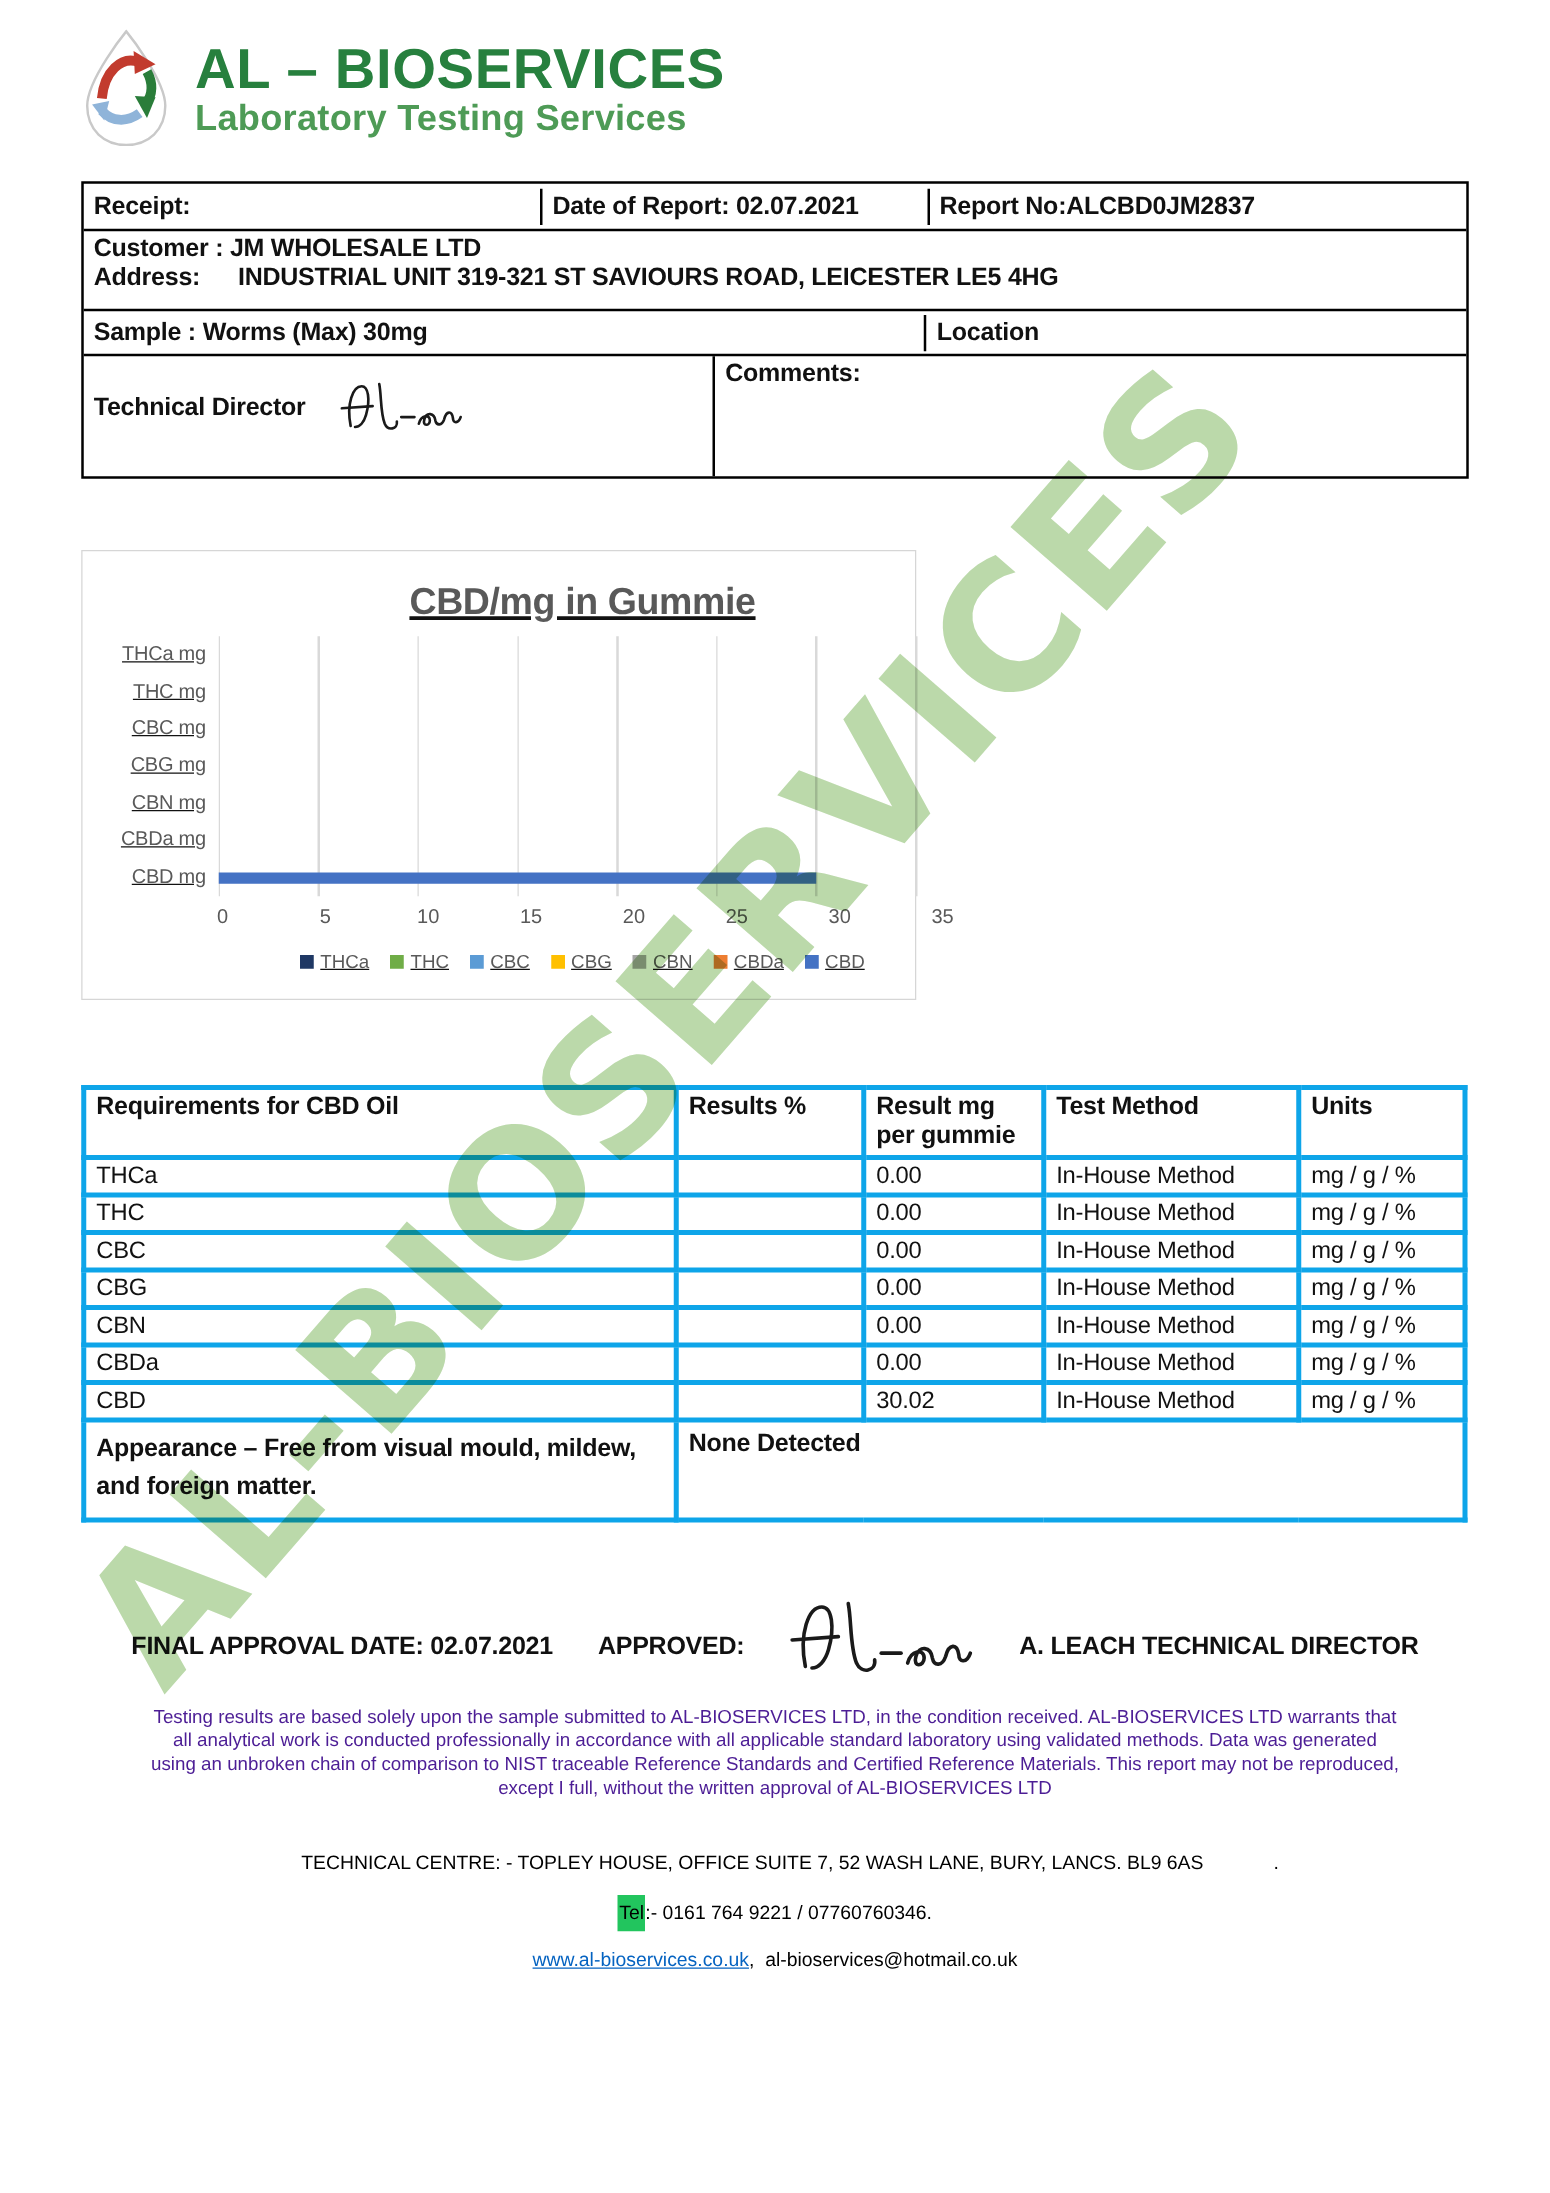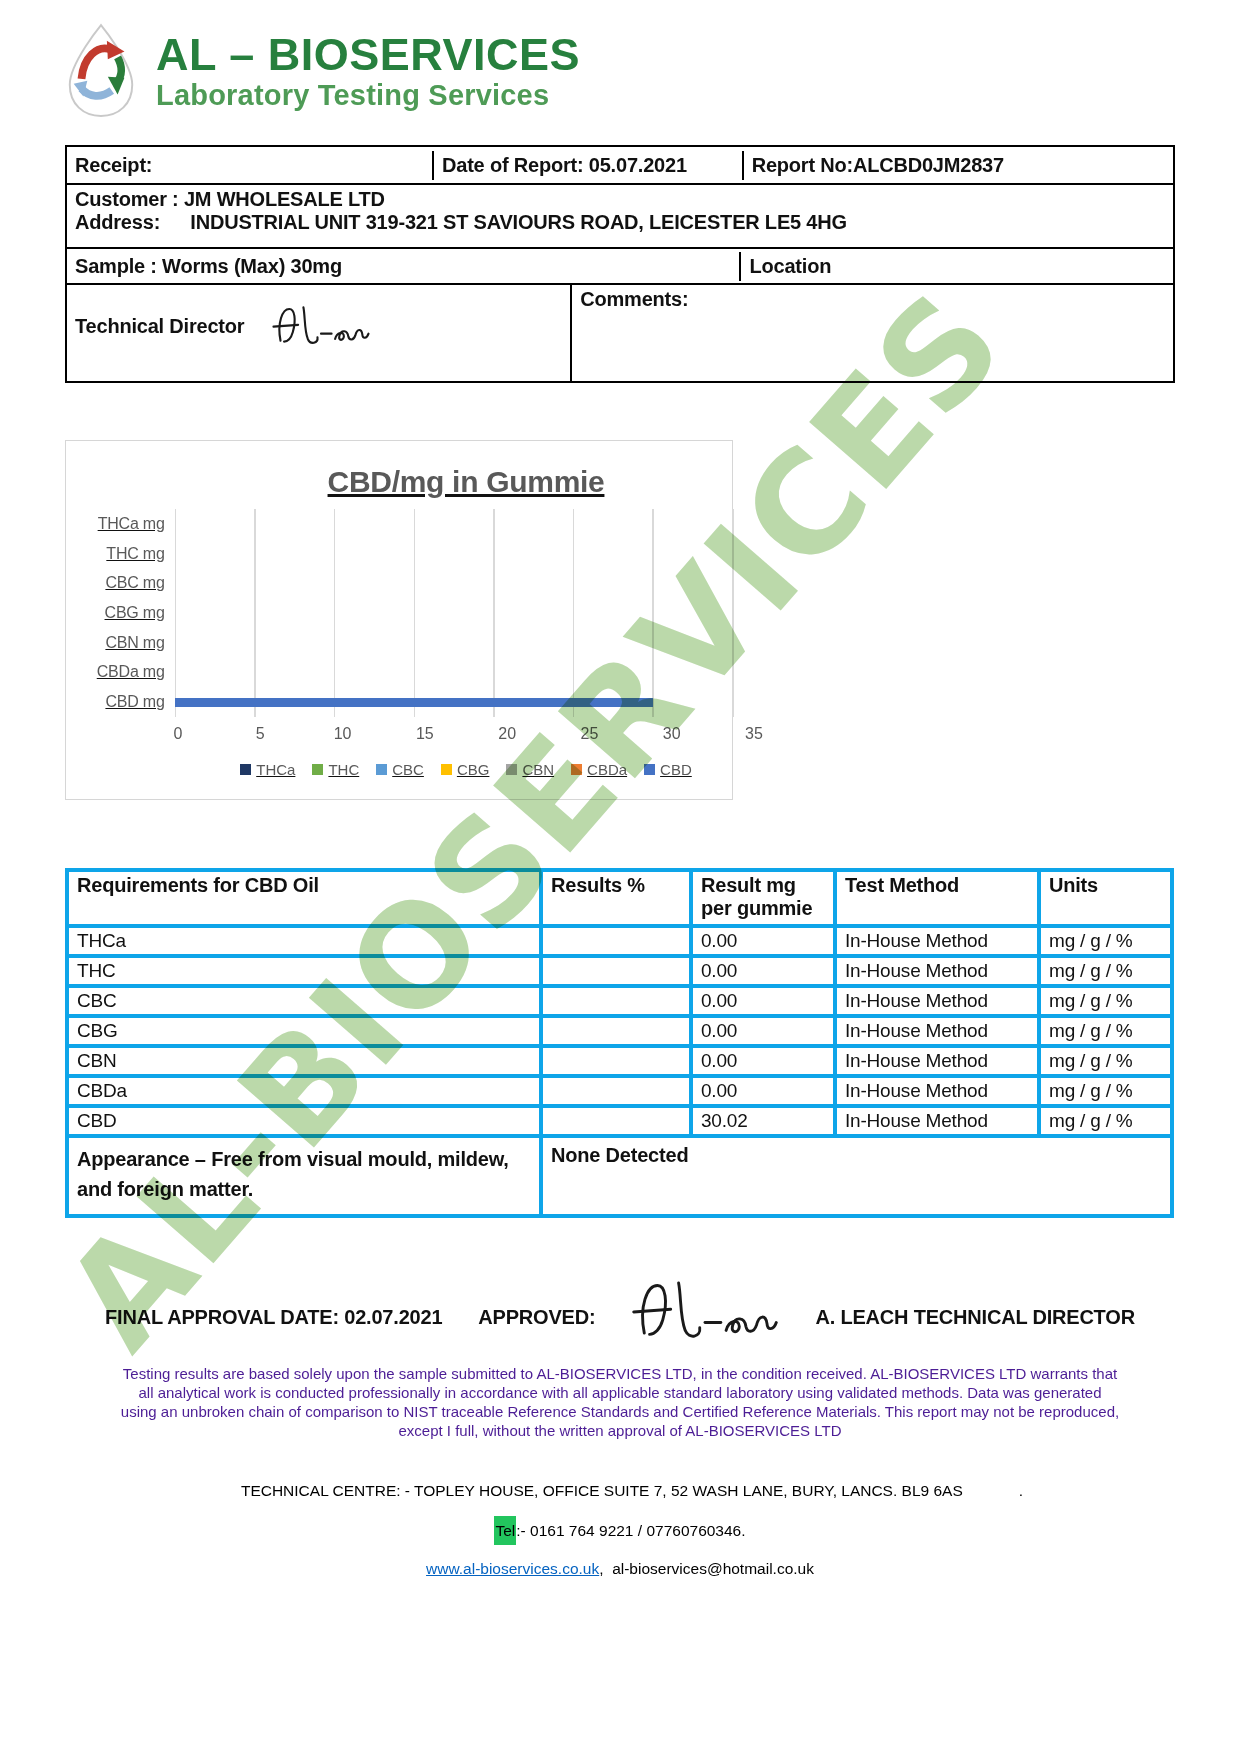--- a/index.html
+++ b/index.html
@@ -102,21 +102,21 @@
     </svg>
     <div class="brand-text">
       <div class="brand-name">AL – BIOSERVICES</div>
       <div class="brand-tag">Laboratory Testing Services</div>
     </div>
   </header>
 
   <div class="info-table">
     <div class="irow r1">
       <div class="icell">Receipt:</div>
-      <div class="icell">Date of Report: 05.07.2021</div>
+      <div class="icell">Date of Report: 02.07.2021</div>
       <div class="icell">Report No:ALCBD0JM2837</div>
     </div>
     <div class="irow r2">
       <div class="icell">
         <div>Customer : JM WHOLESALE LTD</div>
         <div class="addr-line">
           <span class="alabel">Address:</span>
           <span>INDUSTRIAL UNIT 319-321 ST SAVIOURS ROAD, LEICESTER LE5 4HG</span>
         </div>
       </div>

